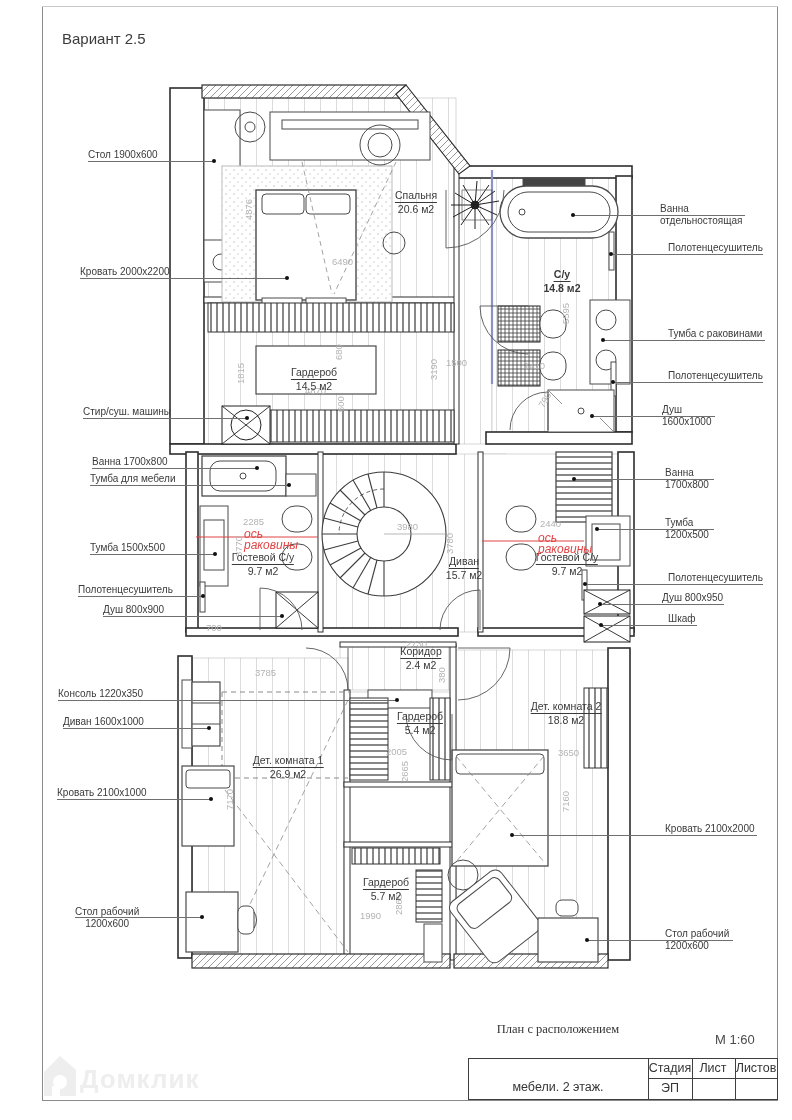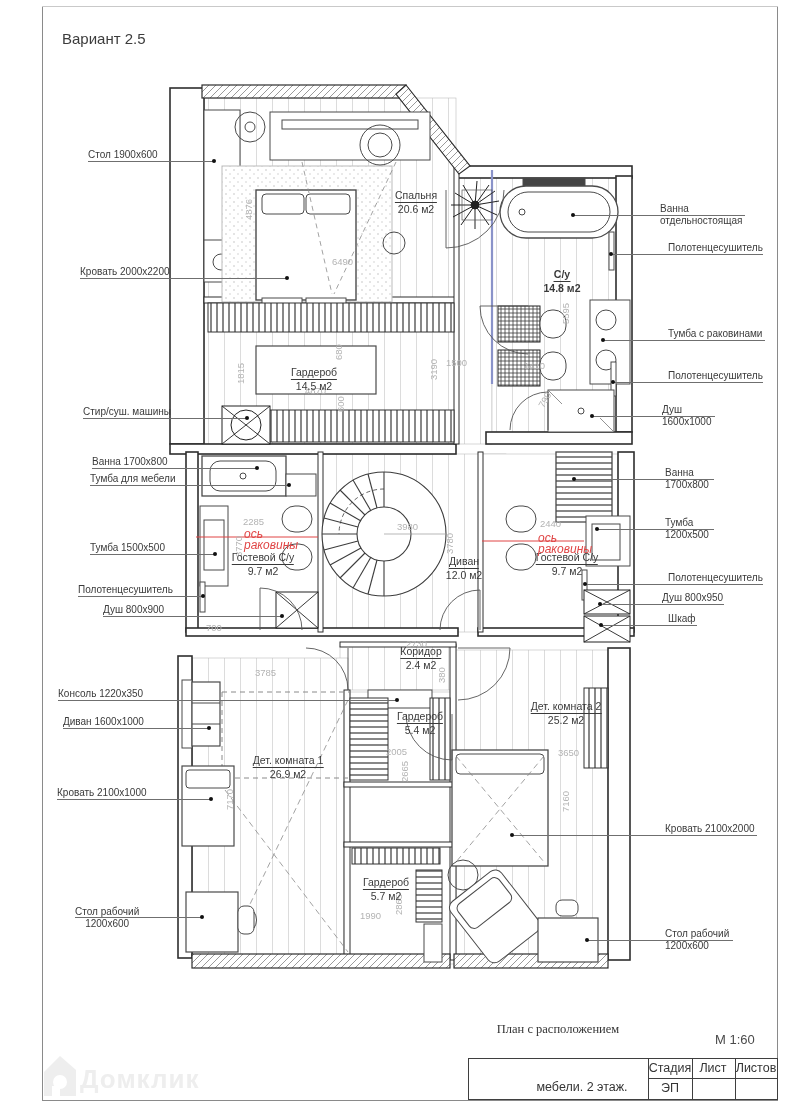--- a/index.html
+++ b/index.html
@@ -408,25 +408,25 @@
       <div class="callout" style="left: 665px; top: 928px;">
         <div>Стол рабочий</div>
         <div>1200х600</div>
       </div>
       <div class="leader" style="left: 587px; top: 940px; width: 146px;"></div>
       <div class="dot" style="left: 585px; top: 938px;"></div>
       <div class="room" style="left: 416px; top: 189px;"><span class="nm">Спальня</span><span class="ar">20.6 м2</span></div>
       <div class="room" style="left: 562px; top: 268px; font-weight: bold;"><span class="nm">С/у</span><span class="ar">14.8 м2</span></div>
       <div class="room" style="left: 314px; top: 366px;"><span class="nm">Гардероб</span><span class="ar">14.5 м2</span></div>
       <div class="room" style="left: 263px; top: 551px;"><span class="nm">Гостевой С/у</span><span class="ar">9.7 м2</span></div>
-      <div class="room" style="left: 464px; top: 555px;"><span class="nm">Диван</span><span class="ar">12.0 м2</span></div>
+      <div class="room" style="left: 464px; top: 555px;"><span class="nm">Диван</span><span class="ar">15.7 м2</span></div>
       <div class="room" style="left: 567px; top: 551px;"><span class="nm">Гостевой С/у</span><span class="ar">9.7 м2</span></div>
       <div class="room" style="left: 421px; top: 645px;"><span class="nm">Коридор</span><span class="ar">2.4 м2</span></div>
       <div class="room" style="left: 420px; top: 710px;"><span class="nm">Гардероб</span><span class="ar">5.4 м2</span></div>
-      <div class="room" style="left: 566px; top: 700px;"><span class="nm">Дет. комната 2</span><span class="ar">25.2 м2</span></div>
+      <div class="room" style="left: 566px; top: 700px;"><span class="nm">Дет. комната 2</span><span class="ar">18.8 м2</span></div>
       <div class="room" style="left: 288px; top: 754px;"><span class="nm">Дет. комната 1</span><span class="ar">26.9 м2</span></div>
       <div class="room" style="left: 386px; top: 876px;"><span class="nm">Гардероб</span><span class="ar">5.7 м2</span></div>
       <div class="dim" style="left: 243px; top: 220px; transform-origin: 0px 0px; transform: rotate(-90deg);">4876</div>
       <div class="dim" style="left: 332px; top: 256px;">6490</div>
       <div class="dim" style="left: 235px; top: 384px; transform-origin: 0px 0px; transform: rotate(-90deg);">1815</div>
       <div class="dim" style="left: 333px; top: 360px; transform-origin: 0px 0px; transform: rotate(-90deg);">680</div>
       <div class="dim" style="left: 335px; top: 412px; transform-origin: 0px 0px; transform: rotate(-90deg);">600</div>
       <div class="dim" style="left: 305px; top: 385px;">4870</div>
       <div class="dim" style="left: 446px; top: 357px;">1500</div>
       <div class="dim" style="left: 428px; top: 380px; transform-origin: 0px 0px; transform: rotate(-90deg);">3190</div>
@@ -462,20 +462,20 @@
   <div>
     <div class="tb-line" style="left:468px;top:1058px;width:310px;height:1px;"></div>
     <div class="tb-line" style="left:468px;top:1099px;width:310px;height:1px;"></div>
     <div class="tb-line" style="left:468px;top:1058px;width:1px;height:42px;"></div>
     <div class="tb-line" style="left:777px;top:1058px;width:1px;height:42px;"></div>
     <div class="tb-line" style="left:648px;top:1058px;width:1px;height:42px;"></div>
     <div class="tb-line" style="left:692px;top:1058px;width:1px;height:42px;"></div>
     <div class="tb-line" style="left:735px;top:1058px;width:1px;height:42px;"></div>
     <div class="tb-line" style="left:648px;top:1078px;width:130px;height:1px;"></div>
     <div class="tb-text" style="left:558px;top:1022px;font-family:Liberation Serif, serif;">План с расположением</div>
-    <div class="tb-text" style="left:582px;top:1080px;">мебели. 2 этаж.</div>
+    <div class="tb-text" style="left:558px;top:1080px;">мебели. 2 этаж.</div>
     <div class="tb-text" style="left:670px;top:1061px;">Стадия</div>
     <div class="tb-text" style="left:713px;top:1061px;">Лист</div>
     <div class="tb-text" style="left:756px;top:1061px;">Листов</div>
     <div class="tb-text" style="left:670px;top:1081px;">ЭП</div>
   </div>
 
 </div>
 
 </body></html>

